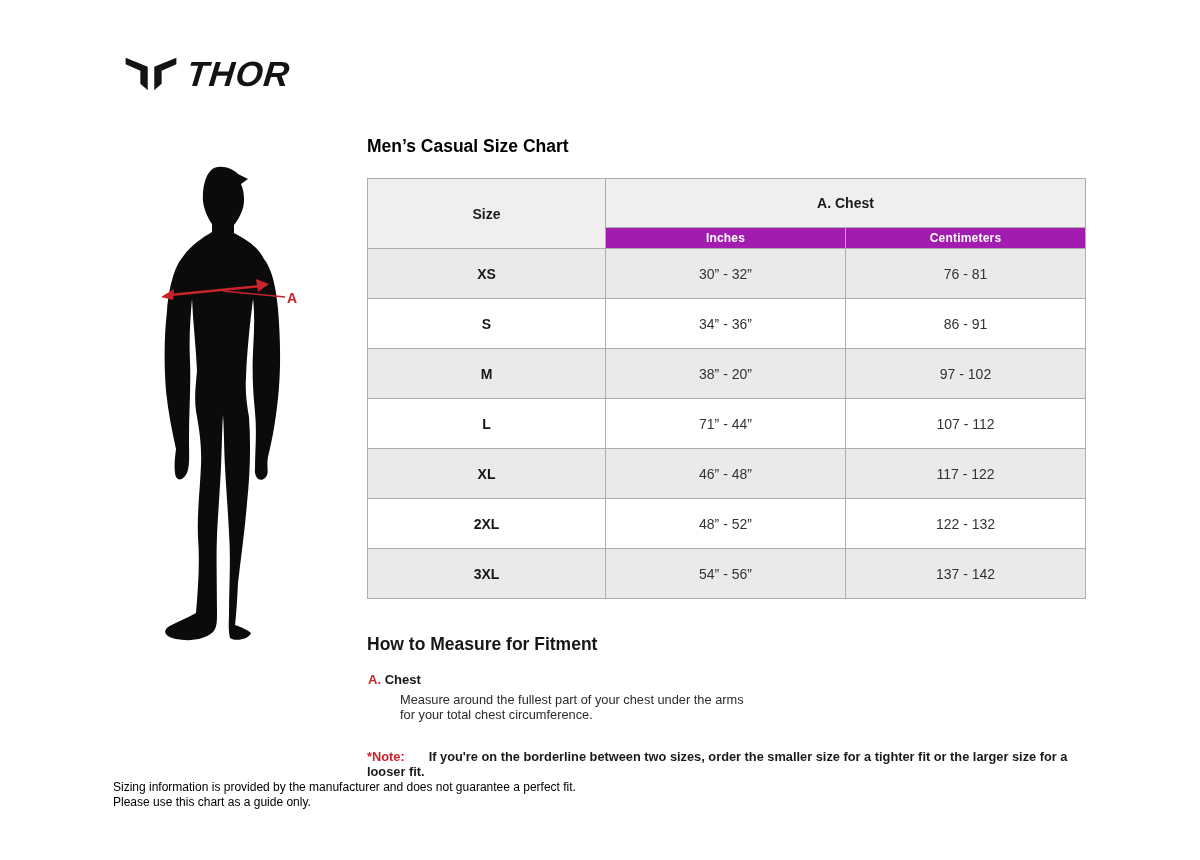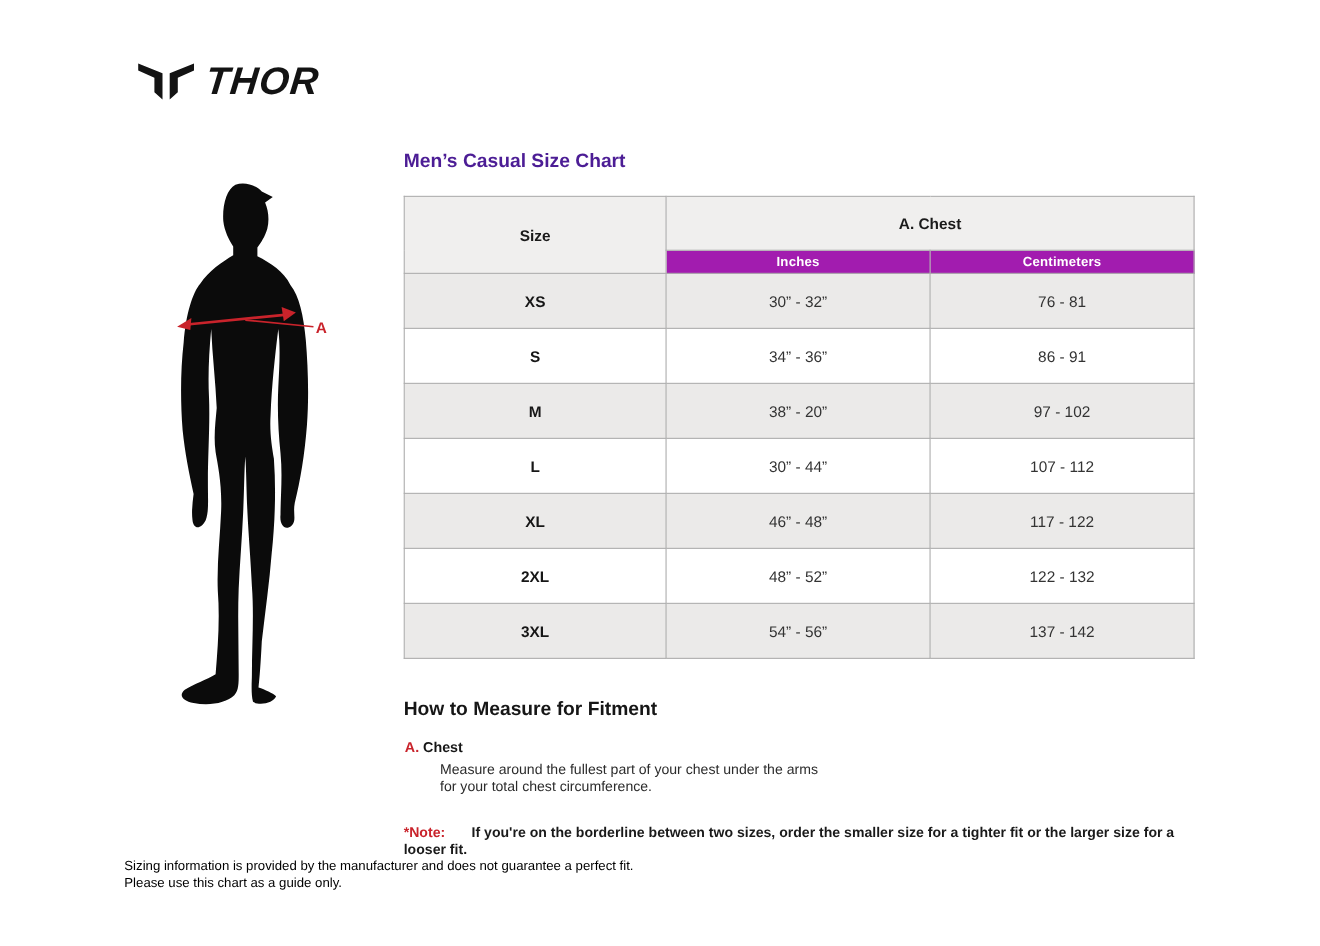--- a/index.html
+++ b/index.html
@@ -44,21 +44,21 @@
     height: 478px;
   }
 
   
   .chart-title {
     position: absolute;
     left: 367px;
     top: 136px;
     font-size: 17.5px;
     font-weight: bold;
-    color: #4c1d95;
+    color: #000000;
   }
   .size-table {
     position: absolute;
     left: 367px;
     top: 178px;
     width: 718px;
     border-collapse: collapse;
     table-layout: fixed;
   }
   .size-table th, .size-table td {
@@ -227,21 +227,21 @@
         <td>34” - 36”</td>
         <td>86 - 91</td>
       </tr>
       <tr>
         <td class="size-cell">M</td>
         <td>38” - 20”</td>
         <td>97 - 102</td>
       </tr>
       <tr>
         <td class="size-cell">L</td>
-        <td>30” - 44”</td>
+        <td>71” - 44”</td>
         <td>107 - 112</td>
       </tr>
       <tr>
         <td class="size-cell">XL</td>
         <td>46” - 48”</td>
         <td>117 - 122</td>
       </tr>
       <tr>
         <td class="size-cell">2XL</td>
         <td>48” - 52”</td>

